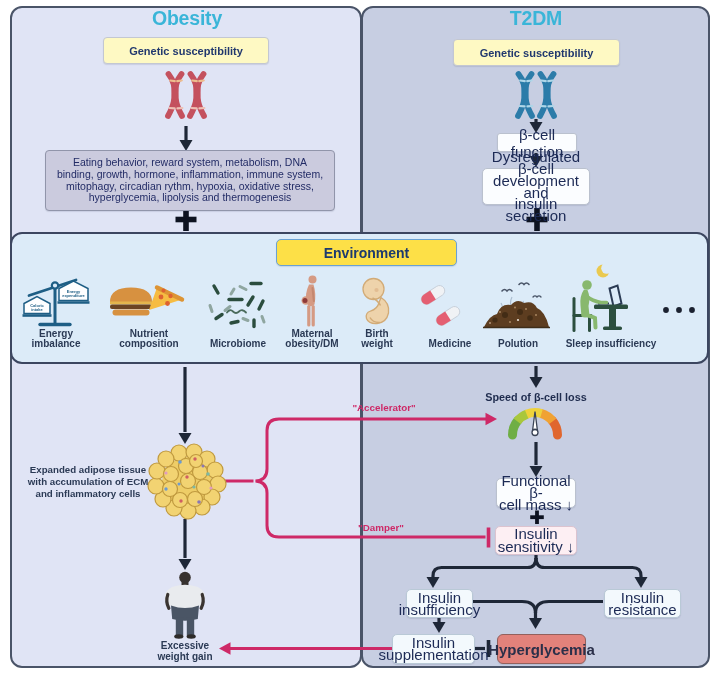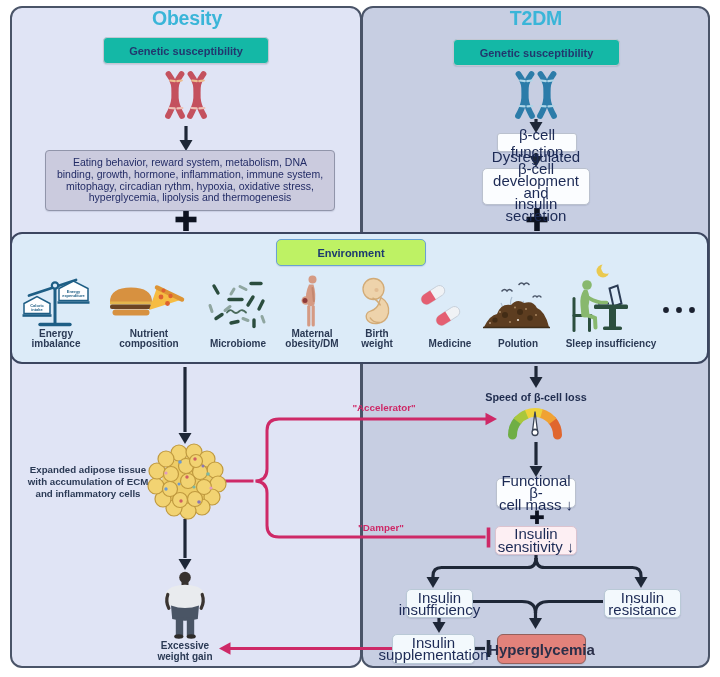--- a/index.html
+++ b/index.html
@@ -14,29 +14,29 @@
   #gfx{position:absolute;left:0;top:0;z-index:2;}
   .txt{position:absolute;z-index:3;white-space:pre-line;text-align:center;color:#2b3a55;}
   .cx{transform:translateX(-50%);}
   .title{font-size:19.5px;font-weight:700;color:#3ab5d8;letter-spacing:-0.2px;}
   #title-obesity{left:187px;top:7px;}
   #title-t2dm{left:536px;top:7px;}
   .box{position:absolute;z-index:3;display:flex;align-items:center;justify-content:center;
        text-align:center;white-space:pre-line;color:#1c2a55;background:#fbfdff;
        border:1px solid #bac1ce;border-radius:5px;font-weight:400;font-size:15px;
        box-shadow:0 1px 1px rgba(40,50,80,.12);}
-  .cream{background:#14b8a6;border:1.5px solid #c3c7d2;border-radius:4px;
+  .cream{background:#fef9c3;border:1.5px solid #c3c7d2;border-radius:4px;
          font-size:11px;font-weight:700;color:#21386e;}
   #gen-left{left:103px;top:37px;width:166px;height:27px;}
   #gen-right{left:453px;top:39px;width:167px;height:27px;}
   #factors-box{left:45px;top:150px;width:290px;height:61px;background:#cbcbde;
                border:1px solid #9195aa;border-radius:4px;font-size:10.5px;line-height:11.9px;
                font-weight:400;color:#232c66;}
-  #env-label{left:276px;top:239px;width:150px;height:27px;background:#bef264;
-             border:1.5px solid #6aa1d3;border-radius:5px;font-size:11px;font-weight:700;color:#1c3a6e;}
+  #env-label{left:276px;top:239px;width:181px;height:27px;background:#fde047;
+             border:1.5px solid #6aa1d3;border-radius:5px;font-size:14px;font-weight:700;color:#1c3a6e;}
   #bcell-box{left:497px;top:133px;width:80px;height:19px;border-radius:3px;}
   #dysreg-box{left:482px;top:168px;width:108px;height:37px;line-height:11.7px;}
   #functional-box{left:496px;top:478px;width:80px;height:30px;line-height:12.3px;}
   #sens-box{left:495px;top:526px;width:82px;height:29px;line-height:12.3px;
             background:#fdeff3;border:1px solid #dcc3cf;}
   #insuf-box{left:406px;top:589px;width:67px;height:29px;line-height:11.6px;
              background:#f3f9fd;border:1px solid #b9c9d6;padding:0;}
   #resist-box{left:604px;top:589px;width:77px;height:29px;line-height:11.6px;
               background:#f3f9fd;border:1px solid #b9c9d6;}
   #supp-box{left:392px;top:634px;width:83px;height:30px;line-height:11.6px;

